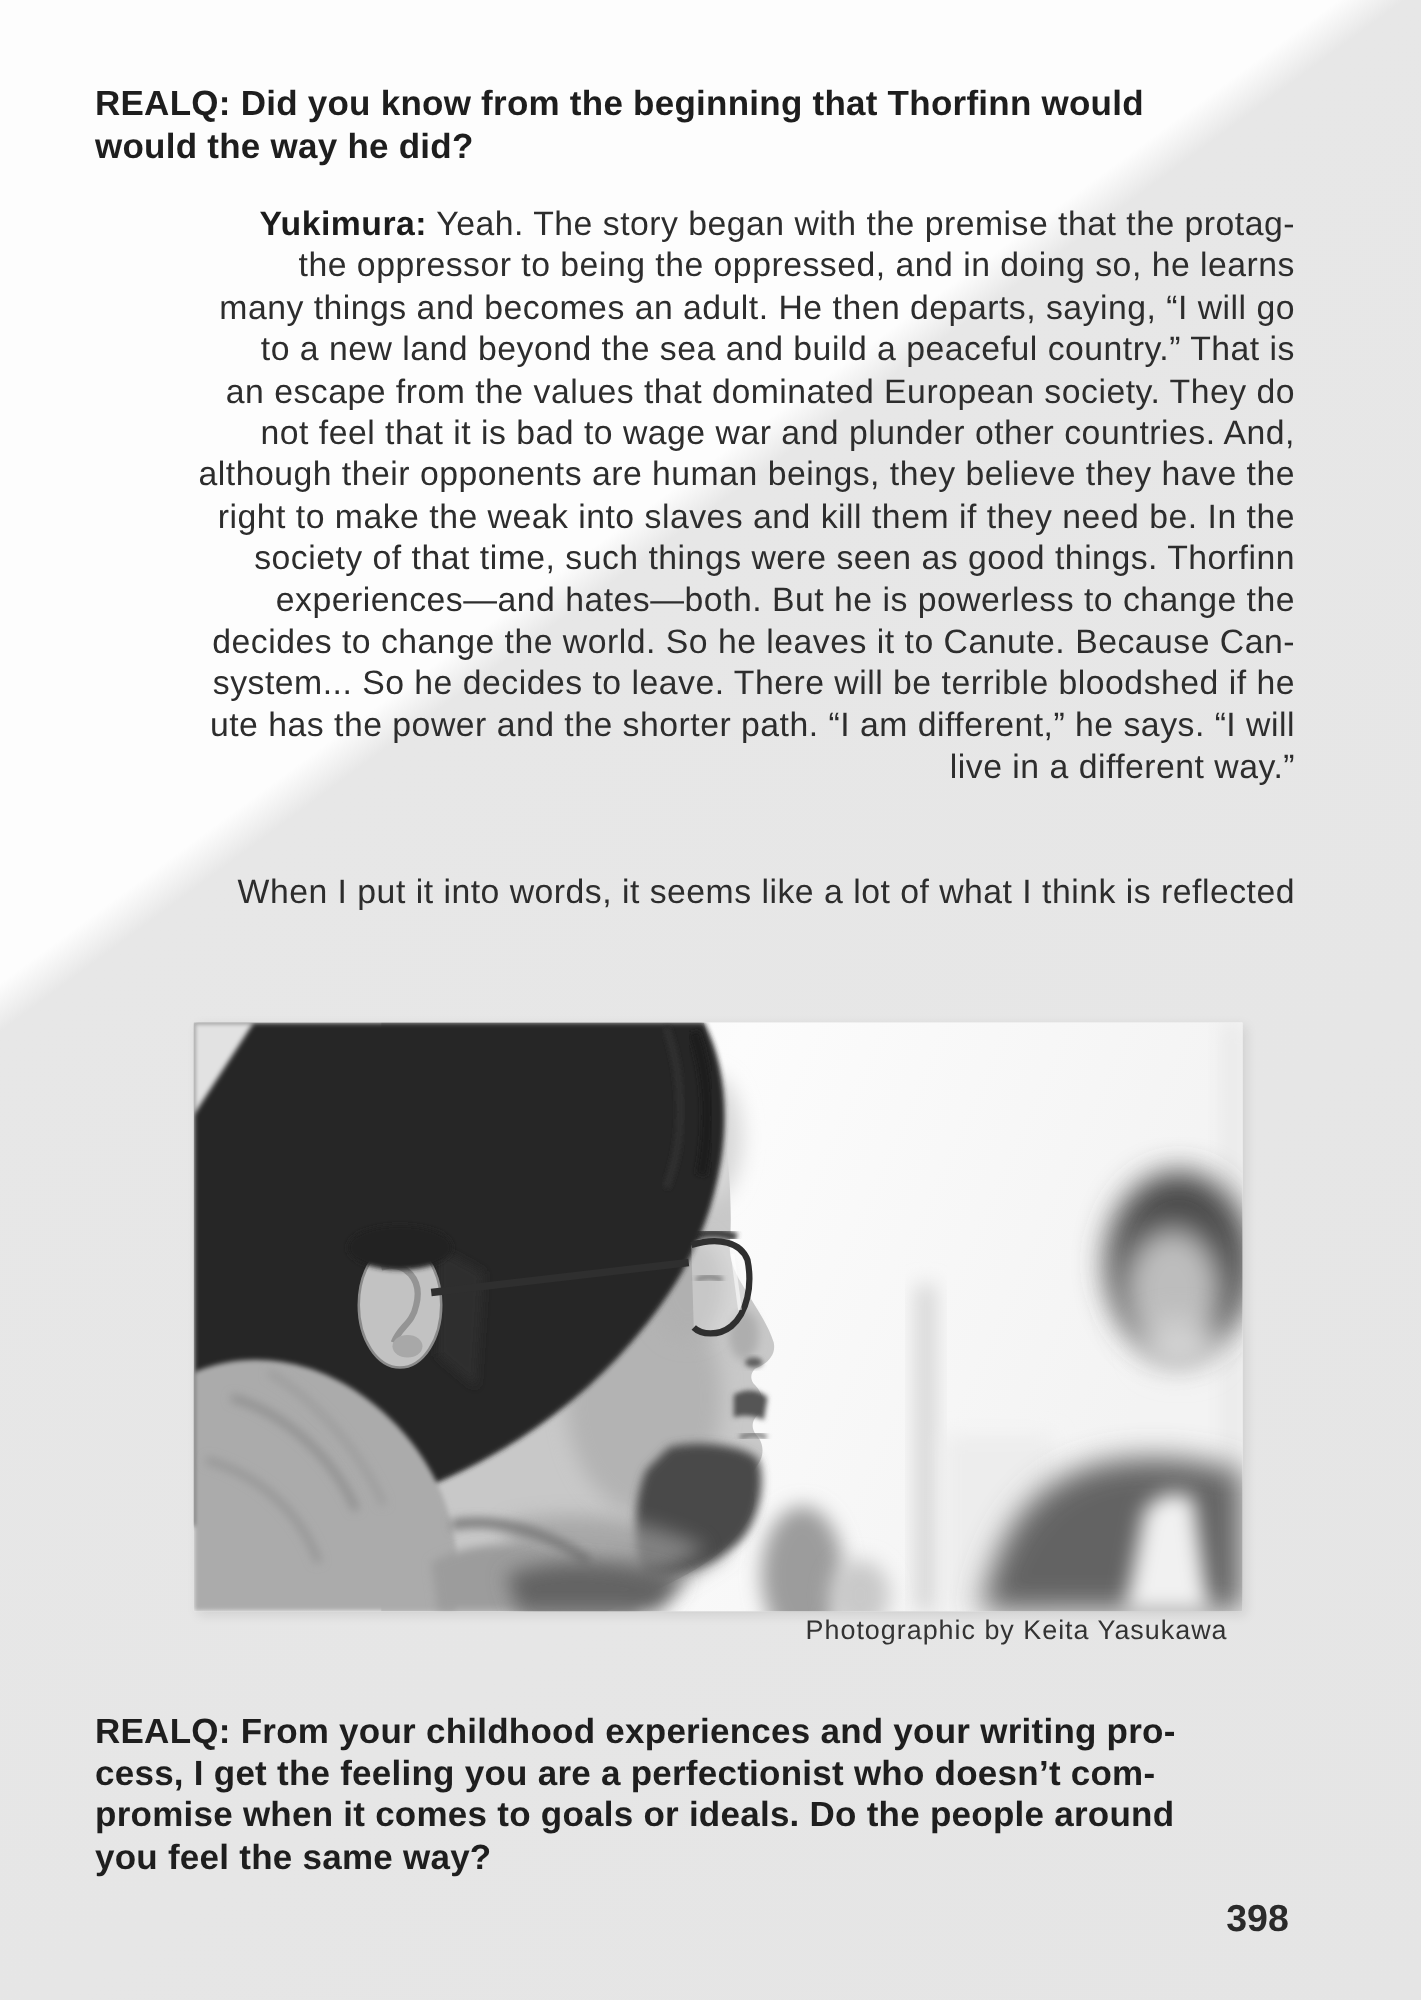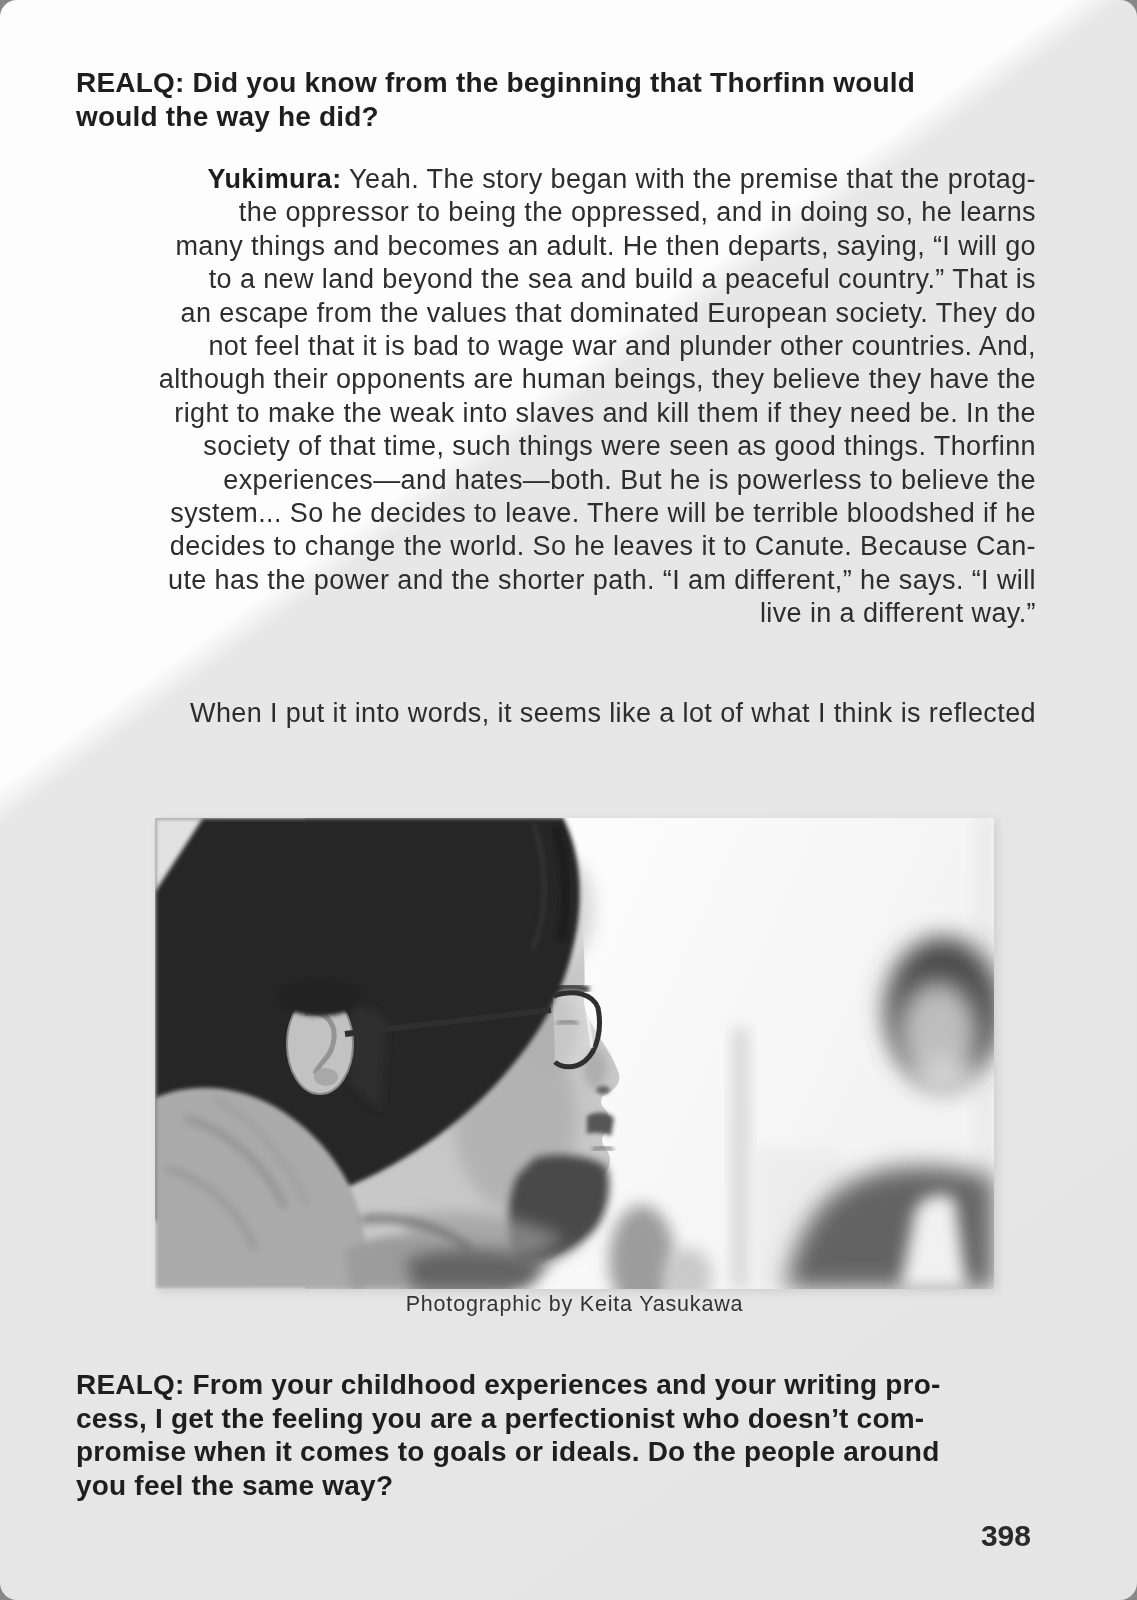--- a/index.html
+++ b/index.html
@@ -3,40 +3,39 @@
 <meta charset="utf-8">
 <style>
   html,body{margin:0;padding:0;background:#888;}
   .page{
     position:relative;
     width:1137px;height:1600px;
     margin:0 auto;
     overflow:hidden;
     background:linear-gradient(143.7deg,#fdfdfd 0%,#fdfdfd 32.3%,#e7e7e7 33.9%,#e5e5e5 100%);
     font-family:"Liberation Sans","DejaVu Sans",sans-serif;
-    border-radius:17px;
   }
   .textblock{position:absolute;left:76px;width:960px;}
   .q{font-weight:bold;font-size:28px;line-height:33.5px;color:#1e1e1e;letter-spacing:.2px;}
   .bodytext{font-size:27px;line-height:33.4px;color:#2d2d2d;letter-spacing:.4px;}
   .line{white-space:nowrap;}
   .lead{font-weight:bold;color:#1c1c1c;}
   .q1{top:66px;}
   .p1{top:163px;text-align:right;}
   .p2{top:697px;text-align:right;}
   .q2{top:1368px;}
   .photo{
     position:absolute;left:155px;top:818px;width:839px;height:471px;
     box-shadow:3px 3px 9px rgba(0,0,0,.10);
     background:#fafafa;
   }
   .photo svg{display:block;width:100%;height:100%;}
   .credit{
-    position:absolute;left:155px;top:1292px;width:839px;
-    text-align:center;font-size:21.5px;line-height:25px;color:#333;letter-spacing:.8px;
+    position:absolute;left:143px;top:1292px;width:839px;
+    text-align:right;font-size:21.5px;line-height:25px;color:#333;letter-spacing:.8px;
   }
   .pagenum{
     position:absolute;top:1512px;right:106px;
     font-family:Liberation Sans, sans-serif;
     font-weight:bold;font-size:30px;line-height:48px;color:#2a2a2a;
   }
 </style>
 </head>
 <body>
 
@@ -51,23 +50,23 @@
     <div class="line"><span class="lead">Yukimura:</span><span> Yeah. The story began with the premise that the protag-</span></div>
     <div>
         <div class="line">the oppressor to being the oppressed, and in doing so, he learns</div>
         <div class="line">many things and becomes an adult. He then departs, saying, “I will go</div>
         <div class="line">to a new land beyond the sea and build a peaceful country.” That is</div>
         <div class="line">an escape from the values that dominated European society. They do</div>
         <div class="line">not feel that it is bad to wage war and plunder other countries. And,</div>
         <div class="line">although their opponents are human beings, they believe they have the</div>
         <div class="line">right to make the weak into slaves and kill them if they need be. In the</div>
         <div class="line">society of that time, such things were seen as good things. Thorfinn</div>
-        <div class="line">experiences—and hates—both. But he is powerless to believe the</div>
+        <div class="line">experiences—and hates—both. But he is powerless to change the</div>
+        <div class="line">decides to change the world. So he leaves it to Canute. Because Can-</div>
         <div class="line">system... So he decides to leave. There will be terrible bloodshed if he</div>
-        <div class="line">decides to change the world. So he leaves it to Canute. Because Can-</div>
         <div class="line">ute has the power and the shorter path. “I am different,” he says. “I will</div>
         <div class="line">live in a different way.”</div>
       </div>
   </div>
 
   <div class="textblock p2 bodytext">
       <div class="line">When I put it into words, it seems like a lot of what I think is reflected</div>
     </div>
 
   <div class="photo">

